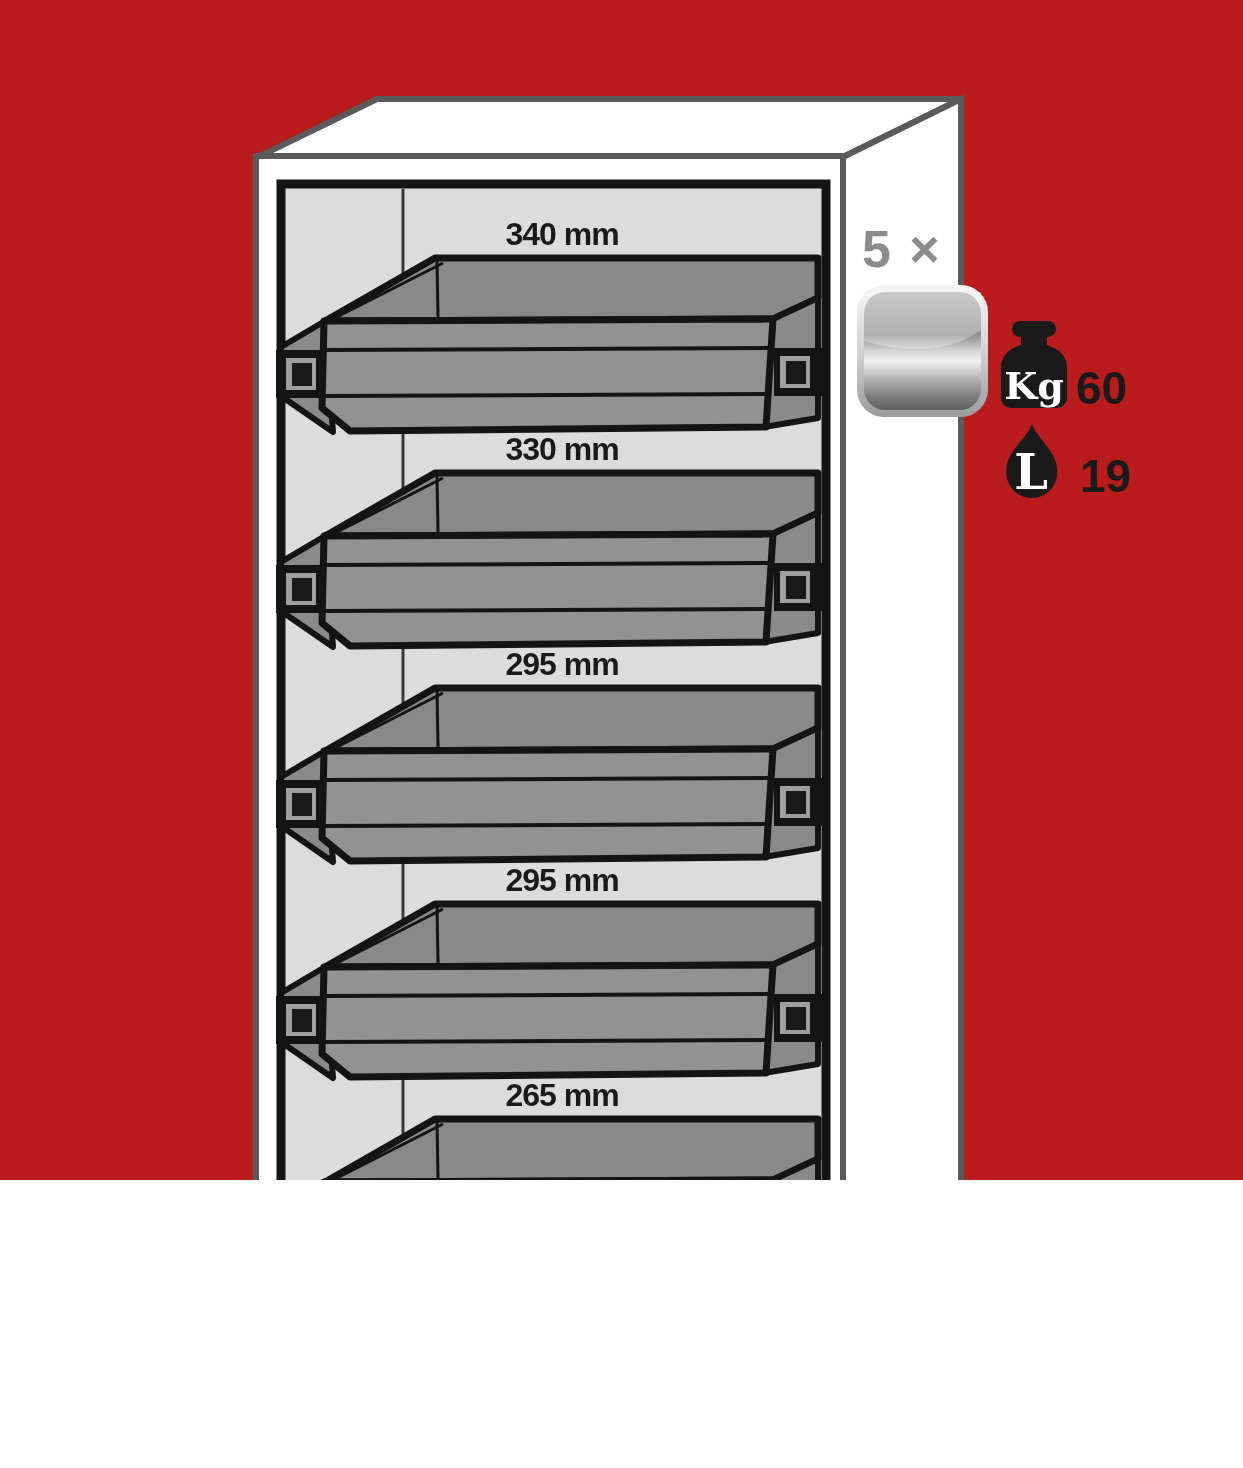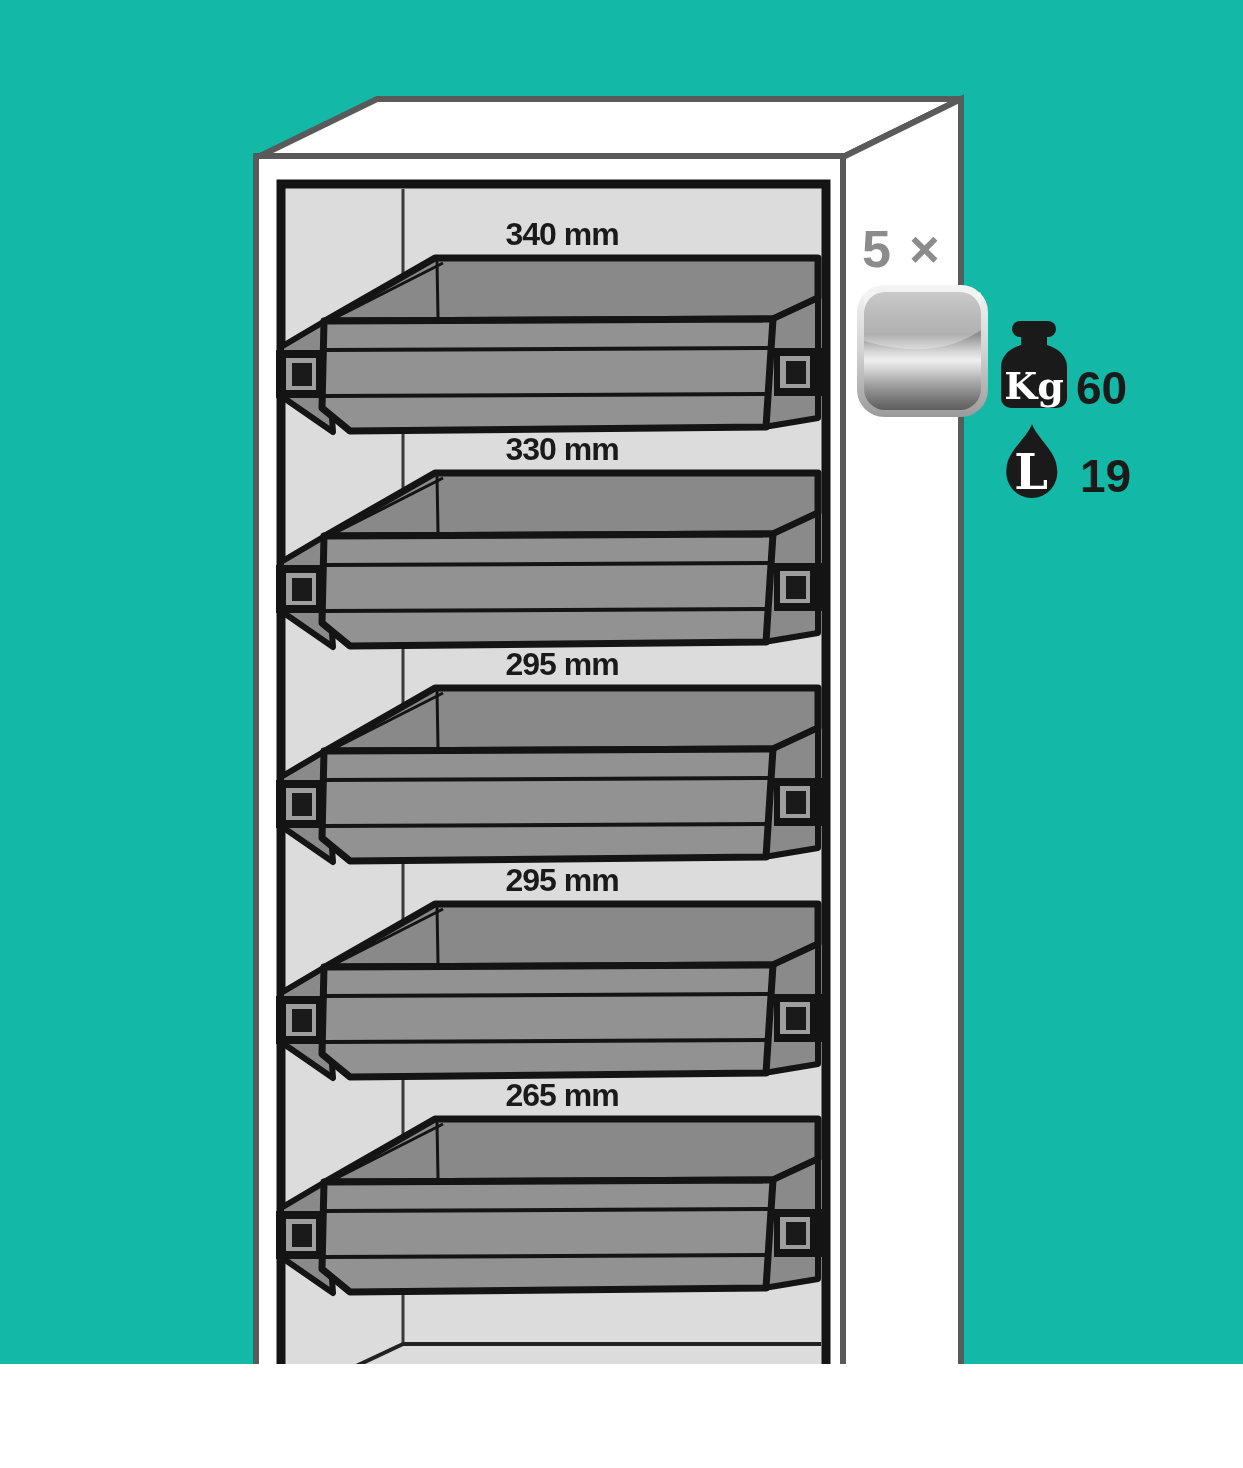--- a/index.html
+++ b/index.html
@@ -1,16 +1,16 @@
 <!DOCTYPE html>
 <html><head>
 <meta charset="utf-8">
 <style>
   html,body{margin:0;padding:0;background:#ffffff;}
-  .stage{position:relative;width:1243px;height:1364px;background:#14b8a6;overflow:hidden;
+  .stage{position:relative;width:1243px;height:1180px;background:#b91c1c;overflow:hidden;
          font-family:"Liberation Sans",sans-serif;}
   svg{display:block;}
   text{user-select:none;}
   .dim-label{font-family:"Liberation Sans",sans-serif;font-weight:bold;font-size:32px;
              letter-spacing:-1px;fill:#1a1a1a;}
   .count-label{font-family:"Liberation Sans",sans-serif;font-weight:bold;font-size:52px;
              letter-spacing:2px;fill:#8c8c8c;}
   .metric-value{font-family:"Liberation Sans",sans-serif;font-weight:bold;font-size:46px;fill:#1a1a1a;}
   .metric-unit{font-family:"DejaVu Serif","Liberation Serif",serif;font-weight:bold;fill:#ffffff;}
 </style>

